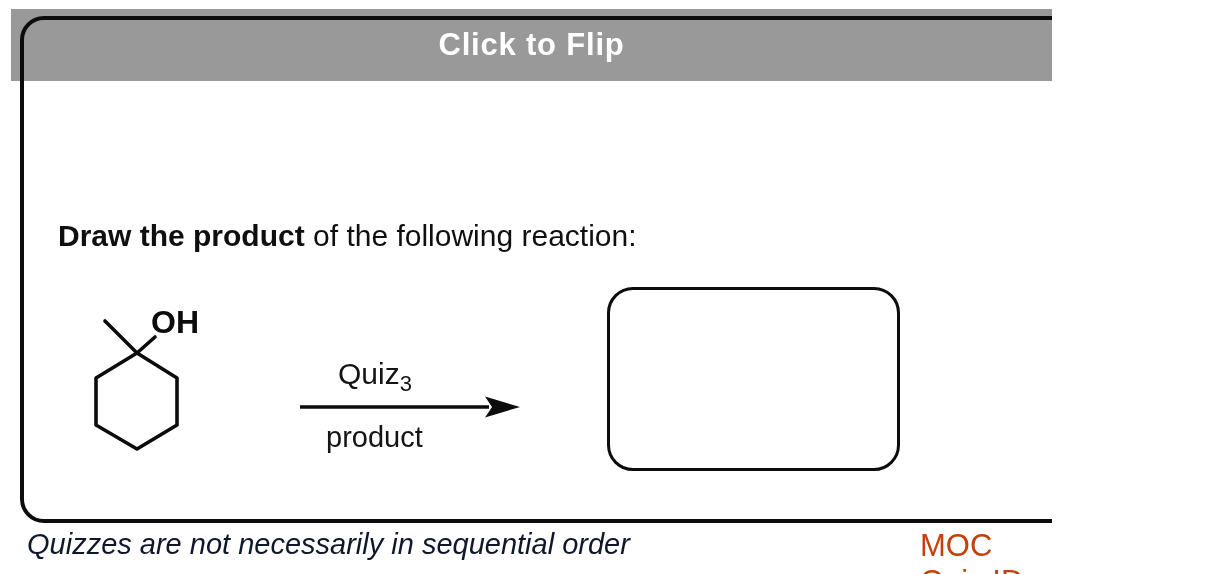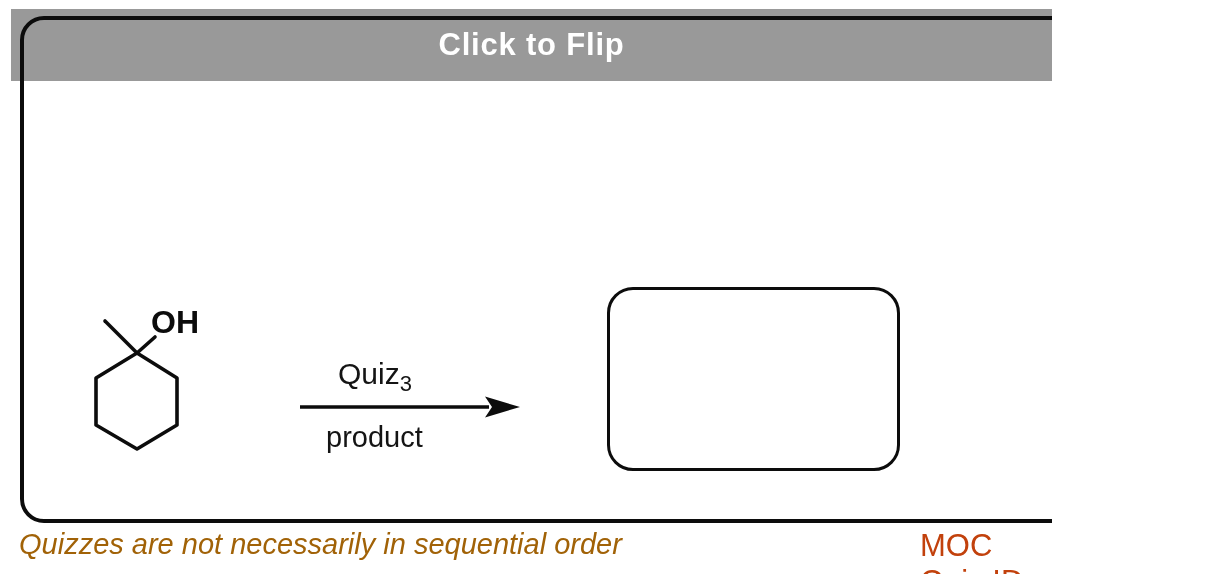--- a/index.html
+++ b/index.html
@@ -51,41 +51,42 @@
     font-size: 29px; color: #141414;
   }
 
   .answer-box {
     position: absolute; left: 607px; top: 287px; width: 293px; height: 184px;
     border: 3px solid #0c0c0c; border-radius: 26px;
     box-sizing: border-box; background: #ffffff;
   }
 
   .footer-note {
-    position: absolute; left: 19px; top: 528px;
-    font-size: 29px; font-style: italic; color: #a16207; z-index: 3;
+    position: absolute; left: 27px; top: 528px;
+    font-size: 29px; font-style: italic; color: #0f172a; z-index: 3;
   }
   .footer-id {
     position: absolute; left: 920px; top: 528px;
     font-size: 31px; color: #c2410c; z-index: 3;
   }
 </style>
 </head>
 <body>
 
 <div class="stage">
 
   <div class="banner">
     <span class="banner-label">Click to Flip</span>
   </div>
 
   <div class="card"></div>
 
   <div class="content">
 
+    <div class="question"><span class="b">Draw the product</span><span> of the following reaction:</span></div>
 
     <svg class="molecule-svg" width="140" height="165" viewBox="0 0 140 165">
 
       <line x1="20" y1="23" x2="52" y2="55" stroke="#0c0c0c" stroke-width="3.6" stroke-linecap="round"></line>
 
       <line x1="52" y1="55" x2="70" y2="39" stroke="#0c0c0c" stroke-width="3.6" stroke-linecap="round"></line>
 
       <polygon points="52,55 92,80 92,127 52,151 11,127 11,80" fill="none" stroke="#0c0c0c" stroke-width="3.6" stroke-linejoin="round"></polygon>
 
       <text x="66" y="35" font-size="32" font-weight="700" fill="#0c0c0c" font-family="Liberation Sans, sans-serif">OH</text>

